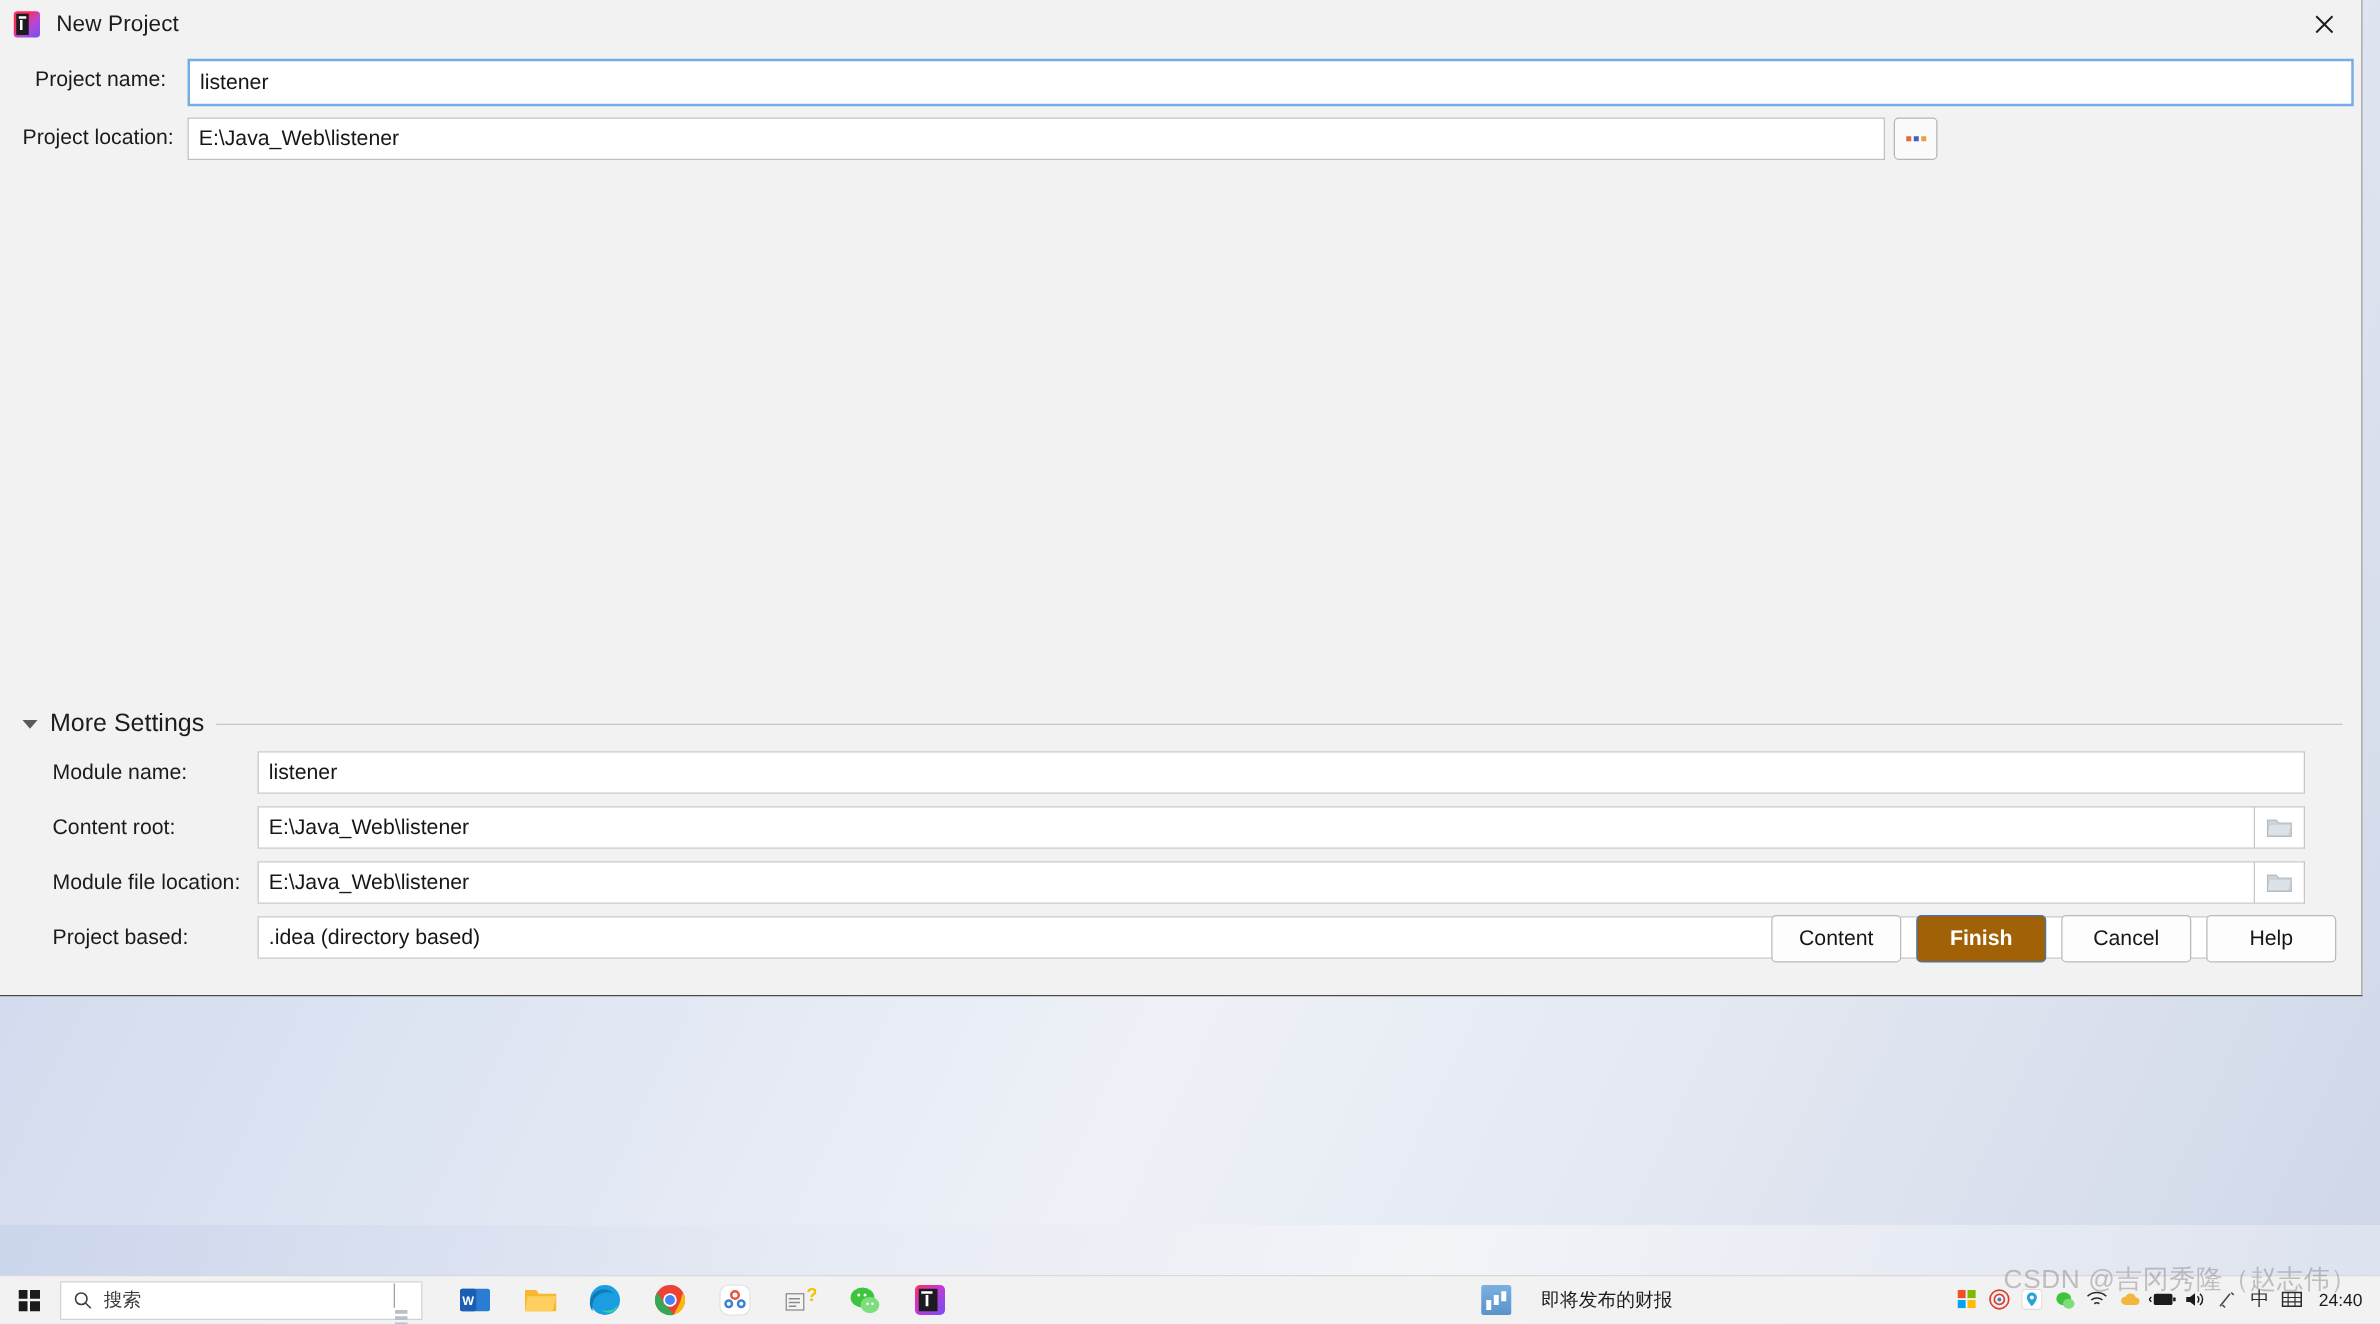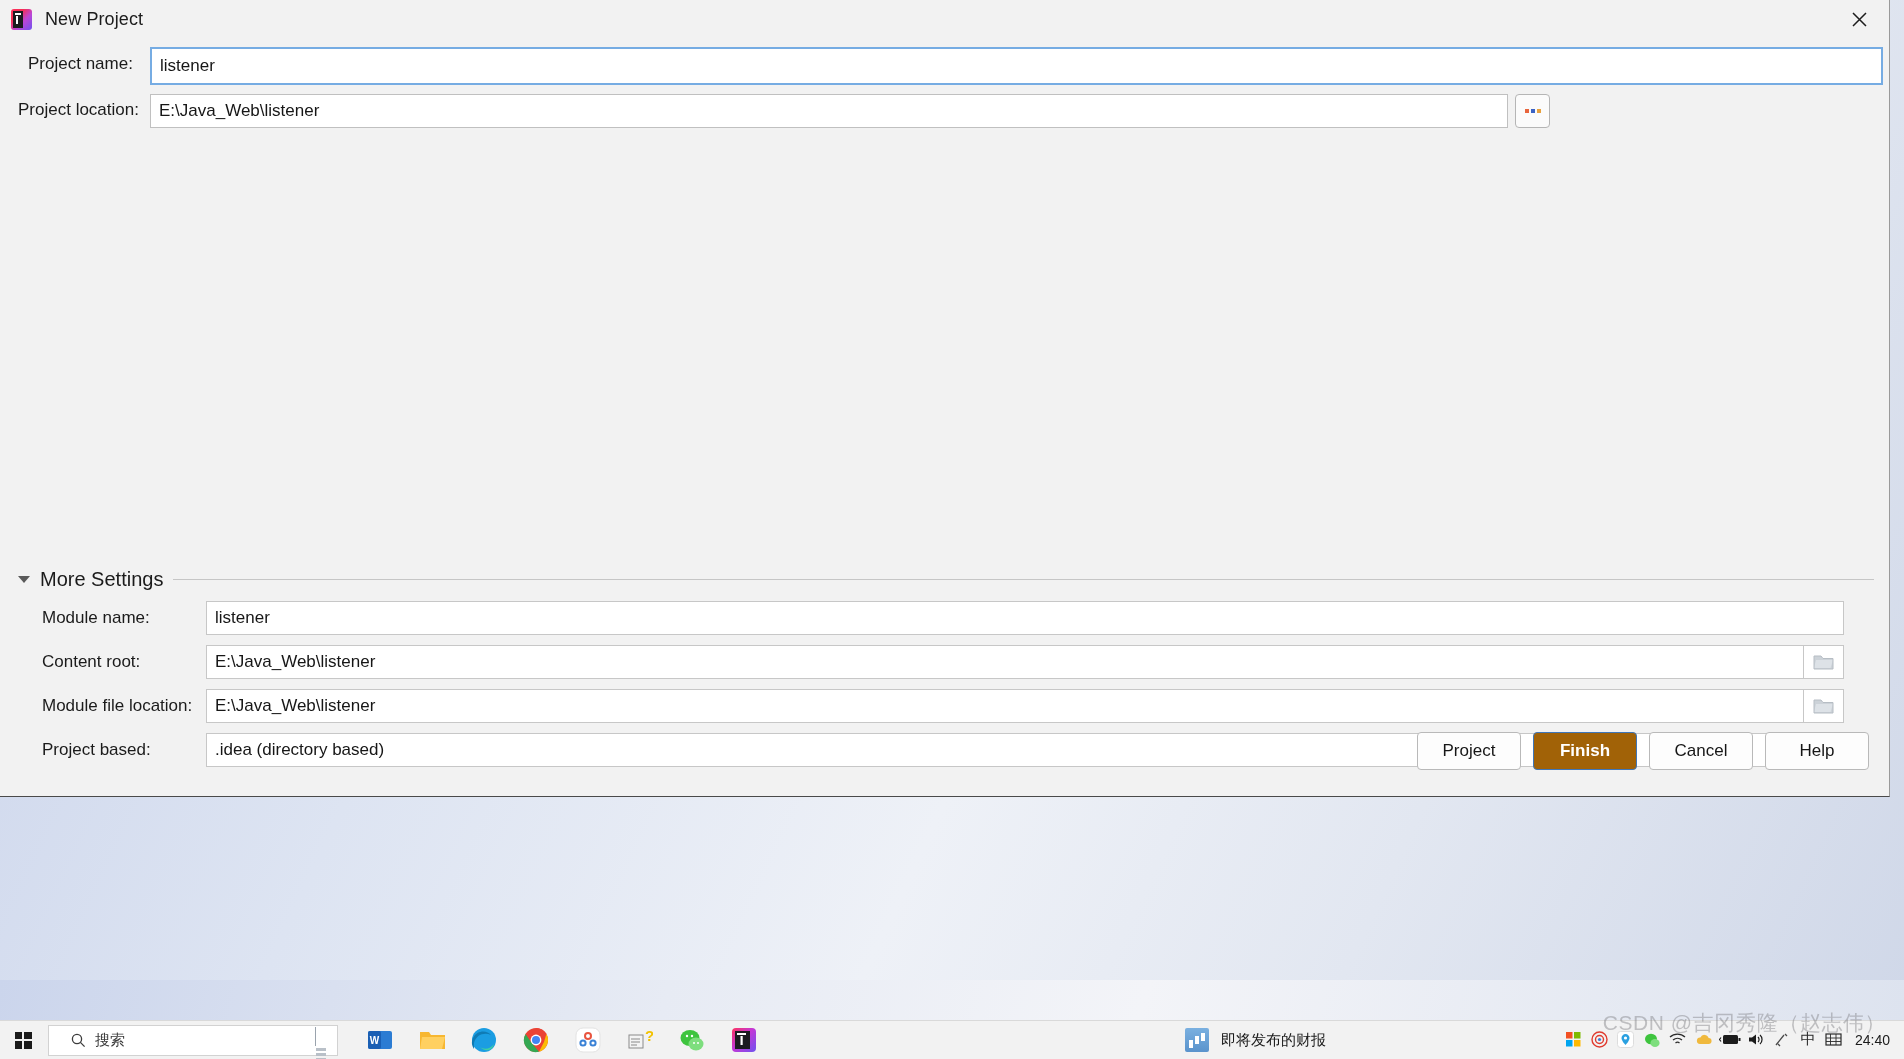--- a/index.html
+++ b/index.html
@@ -218,21 +218,21 @@
     cursor: pointer;
   }
   .winlogo { width: 17px; height: 17px; display:grid; grid-template-columns: 1fr 1fr; grid-template-rows: 1fr 1fr; gap:2px; }
   .winlogo i { background: #1b1b1b; display: block; }
 
   #searchbox {
     width: 290px; height: 31px;
     background: #ffffff;
     border: 1px solid #d2d2d2;
     display: flex; align-items: center;
-    gap: 9px; padding: 0 22px;
+    gap: 9px; padding: 0 10px;
     margin-left: 2px;
     cursor: text;
     position: relative;
   }
   #searchbox .ph { font-size: 15px; color: #3c3c3c; }
   .lighthouse {
     position: absolute; right: 10px; top: 2px;
     width: 12px; height: 26px;
   }
   .lighthouse .top { width:10px;height:5px;background:#c0392b;margin:0 auto;border-radius:2px 2px 0 0;}
@@ -241,21 +241,21 @@
 
   #tb-icons { display: flex; align-items: center; gap: 0px; margin-left: 16px; }
   .tbicon {
     width: 52px; height: 39px;
     display: flex; align-items: center; justify-content: center;
     cursor: pointer;
   }
 
   #tb-news {
     position: absolute; left: 1185px;
-    display: flex; align-items: center; gap: 12px;
+    display: flex; align-items: center; gap: 24px;
     cursor: pointer;
   }
   #tb-news .newsicon {
     width: 24px; height: 24px;
     background: linear-gradient(#7ab0e0,#5a93cc);
     border-radius: 2px;
     position: relative;
   }
   #tb-news .newsicon::before{
     content:"";position:absolute;left:4px;bottom:4px;width:4px;height:8px;background:#fff;
@@ -353,21 +353,21 @@
       <path d="M3 7h17l-2.5 8H1z" fill="#dde2e7"></path>
       <path d="M1 3h7l2 2.5h10V16H1z" fill="none" stroke="#b6bdc4" stroke-width="1"></path>
     </svg>
   </div>
 
   <span class="flabel" style="left:42px; top:740px;">Project based:</span>
   <div class="finput" style="left:206px; top:733px; width:1638px;">.idea (directory based)</div>
   <span class="dropdown-arrow" style="left:1816px; top:746px;"></span>
 
   <div id="buttons">
-    <button class="btn">Project</button>
+    <button class="btn">Content</button>
     <button class="btn primary">Finish</button>
     <button class="btn">Cancel</button>
     <button class="btn">Help</button>
   </div>
 
 </div>
 
 <div id="taskbar">
 
   <div id="start-btn">

